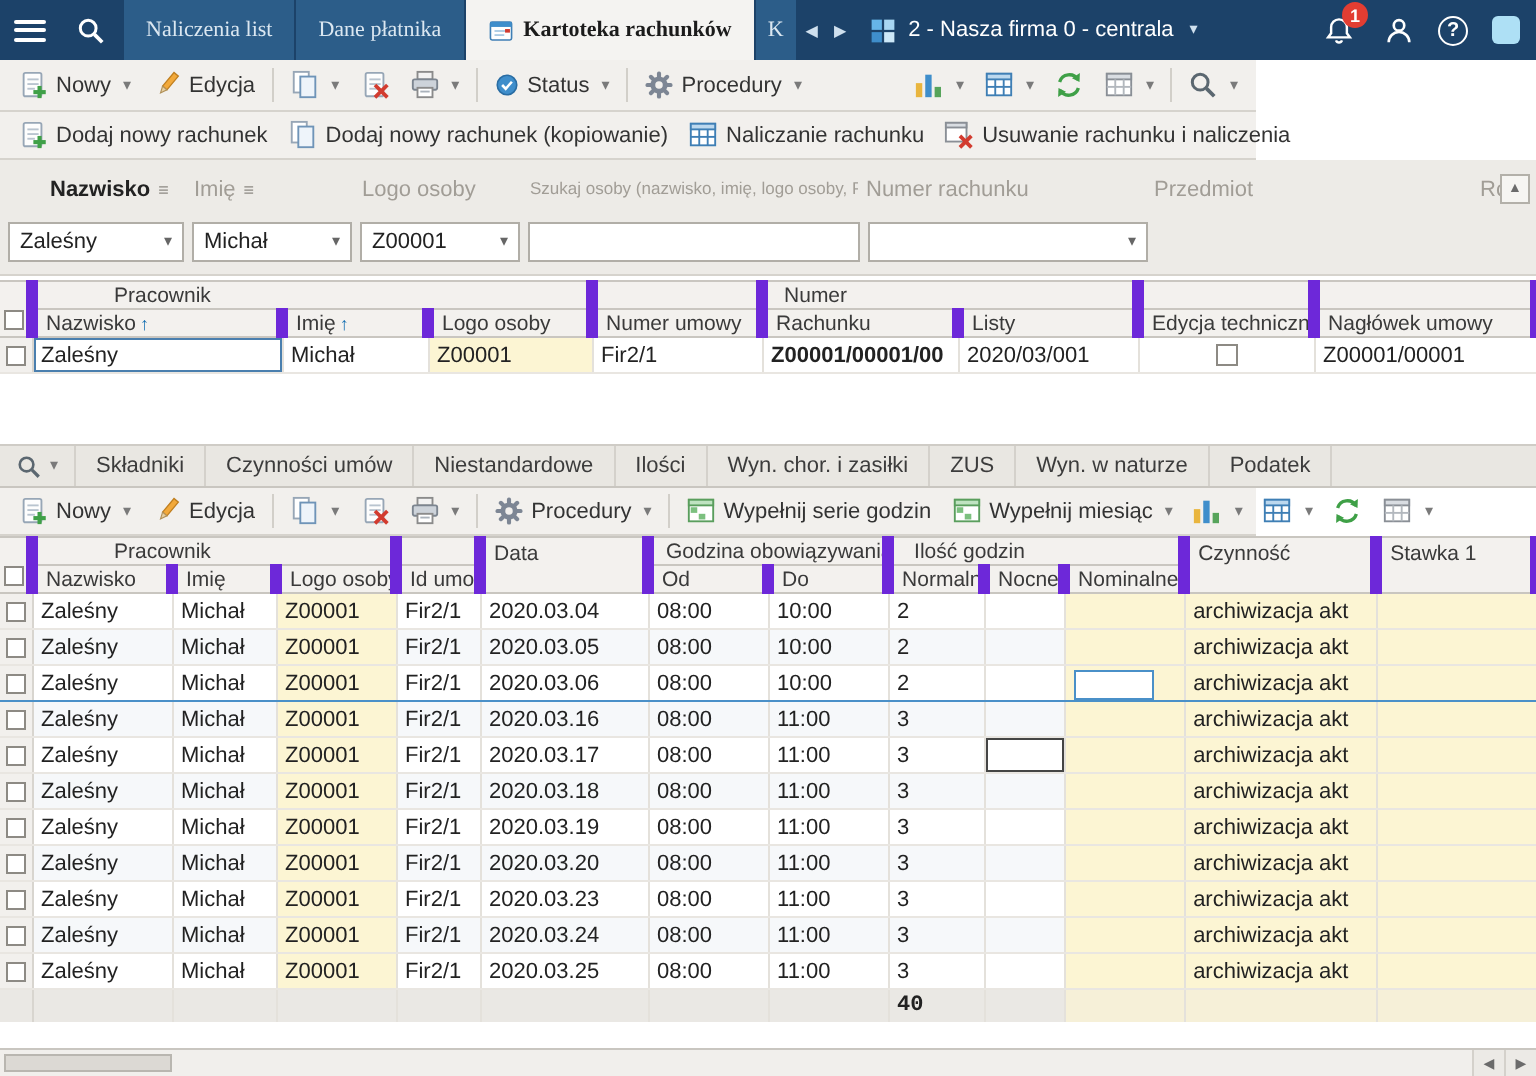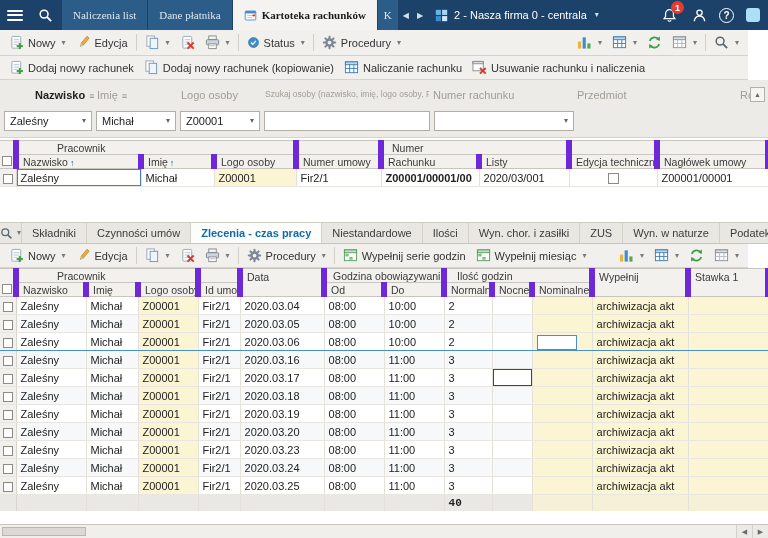--- a/index.html
+++ b/index.html
@@ -24,21 +24,21 @@
   .nav-arr { font-size:8px; color:#cfe0ee; padding:0 4px; }
   .company { display:flex; align-items:center; gap:6px; margin-left:8px; white-space:nowrap; }
   .company .caret { color:#cfe0ee; }
   .top-right { margin-left:auto; display:flex; align-items:center; gap:4px; padding-right:8px; }
   .bell-wrap { position:relative; width:27px; height:30px; display:flex; align-items:center; justify-content:center; color:#fff; }
   .badge { position:absolute; top:1px; right:-1px; min-width:13px; height:13px; border-radius:7px; background:#e23d32; color:#fff; font-size:9px; font-weight:bold; display:flex; align-items:center; justify-content:center; padding:0 2px; }
   .help-circle { width:15px; height:15px; border:1.5px solid #fff; border-radius:50%; display:flex; align-items:center; justify-content:center; font-size:10px; font-weight:bold; margin:0 4px; }
   .win-btn { width:14px; height:14px; background:#aee0f5; border-radius:3px; margin-left:4px; }
 
   
-  .tb { position:absolute; left:0; width:748px; background:#f2f0ed; border-bottom:1px solid #d6d3cd; display:flex; align-items:center; padding:0 4px; }
+  .tb { position:absolute; left:0; width:628px; background:#f2f0ed; border-bottom:1px solid #d6d3cd; display:flex; align-items:center; padding:0 4px; }
   .tb1 { top:30px; height:26px; }
   .tb2 { top:56px; height:24px; }
   .tb3 { top:244px; height:24px; }
   .btn { display:flex; align-items:center; gap:4px; padding:2px 5px; border-radius:2px; white-space:nowrap; color:#333; }
   .sep { width:1px; height:17px; background:#d2cfc9; margin:0 3px; flex:none; }
   .spacer { flex:1; }
   .mag-gray { color:#5b6770; }
 
   
   .filters { position:absolute; left:0; top:80px; width:768px; height:58px; background:#edebe7; border-bottom:1px solid #d6d3cd; }
@@ -379,21 +379,21 @@
       </div>
     <div class="btn">
         <svg class="ic16">
           <use href="#i-tablex"></use>
         </svg>
         <span>Usuwanie rachunku i naliczenia</span>
       </div>
   </div>
 
   <div class="filters">
-    <div class="flabel dark" style="left:19px;padding-left:16px;"><span>Nazwisko</span><span class="flico">≡</span></div>
+    <div class="flabel dark" style="left:9px;padding-left:16px;"><span>Nazwisko</span><span class="flico">≡</span></div>
     <div class="flabel" style="left:97px;"><span>Imię</span><span class="flico">≡</span></div>
     <div class="flabel" style="left:181px;"><span>Logo osoby</span></div>
     <div class="flabel" style="left:265px; width:164px; font-size:8.5px;"><span>Szukaj osoby (nazwisko, imię, logo osoby, PESEL)</span></div>
     <div class="flabel" style="left:433px;"><span>Numer rachunku</span></div>
     <div class="flabel" style="left:577px;"><span>Przedmiot</span></div>
     <div class="flabel" style="left:740px;"><span>Rc</span></div>
     <div class="collapse-btn">
         <span>▲</span>
       </div>
 
@@ -471,23 +471,20 @@
           <use href="#i-mag"></use>
         </svg>
         <span class="caret">▾</span>
       </div>
     <div class="dtab">
         <span>Składniki</span>
       </div>
     <div class="dtab">
         <span>Czynności umów</span>
       </div>
-    <div class="dtab active">
-        <span>Zlecenia - czas pracy</span>
-      </div>
     <div class="dtab">
         <span>Niestandardowe</span>
       </div>
     <div class="dtab">
         <span>Ilości</span>
       </div>
     <div class="dtab">
         <span>Wyn. chor. i zasiłki</span>
       </div>
     <div class="dtab">
@@ -598,21 +595,21 @@
         <col style="width:80px">
     </colgroup>
     <thead>
       <tr>
         <th class="th-cb" rowspan="2"><span class="cb" style="width:10px;height:10px;"></span></th>
         <th class="band-th band-prac" colspan="3"><span>Pracownik</span></th>
         <th class="band-th"></th>
         <th class="rowspan2" rowspan="2"><span>Data</span></th>
         <th class="band-th band-godz" colspan="2"><span>Godzina obowiązywania</span></th>
         <th class="band-th band-ilosc" colspan="3"><span>Ilość godzin</span></th>
-        <th class="rowspan2" rowspan="2"><span>Wypełnij</span></th>
+        <th class="rowspan2" rowspan="2"><span>Czynność</span></th>
         <th class="rowspan2" rowspan="2"><span>Stawka 1</span></th>
       </tr>
       <tr>
         <th><span>Nazwisko</span></th>
         <th><span>Imię</span></th>
         <th><span>Logo osoby</span></th>
         <th><span>Id umowy</span></th>
         <th><span>Od</span></th>
         <th><span>Do</span></th>
         <th><span>Normalne</span></th>

